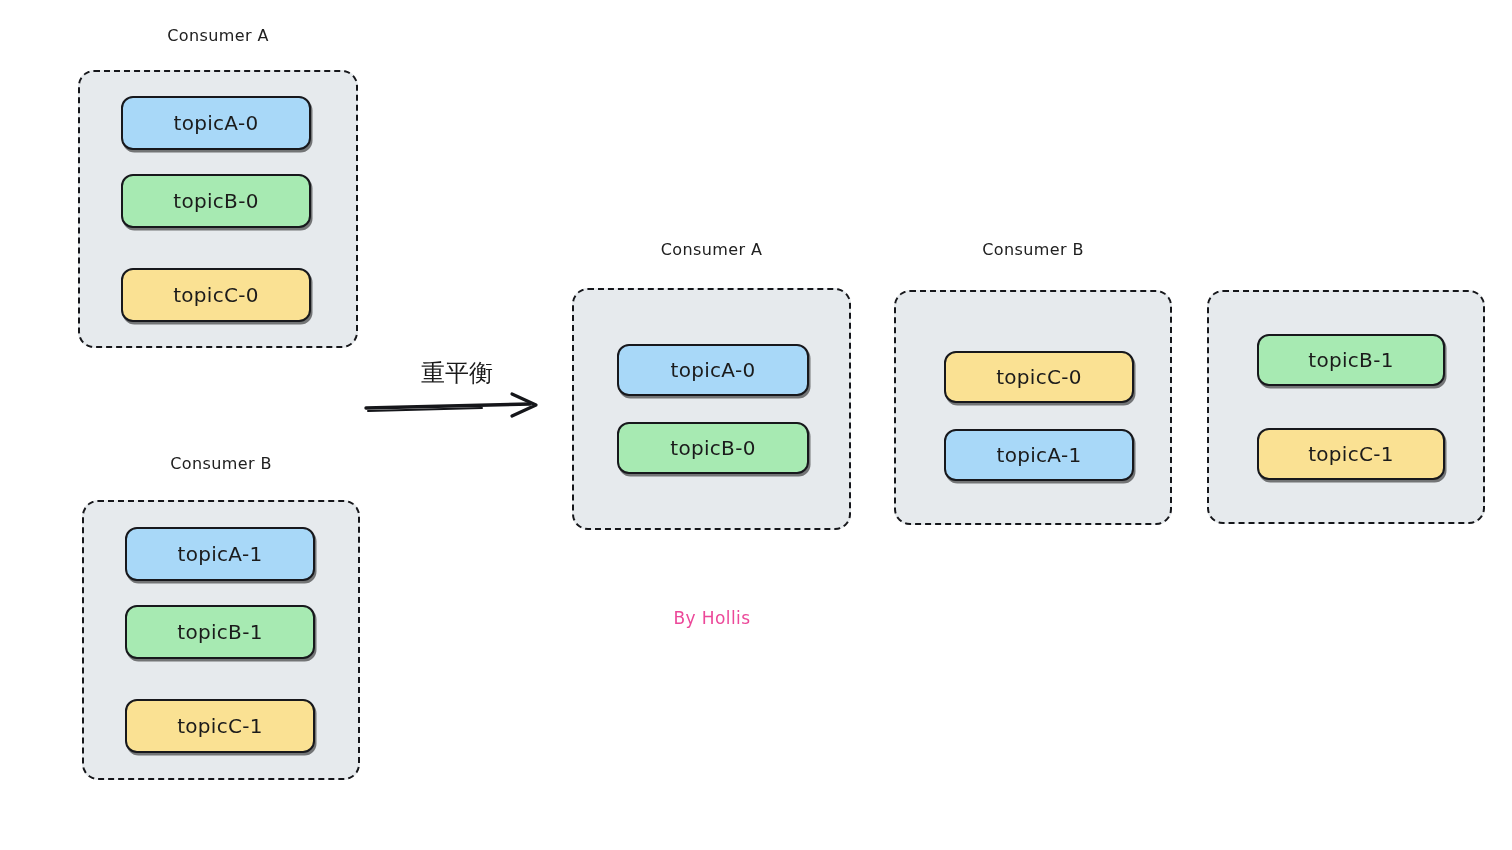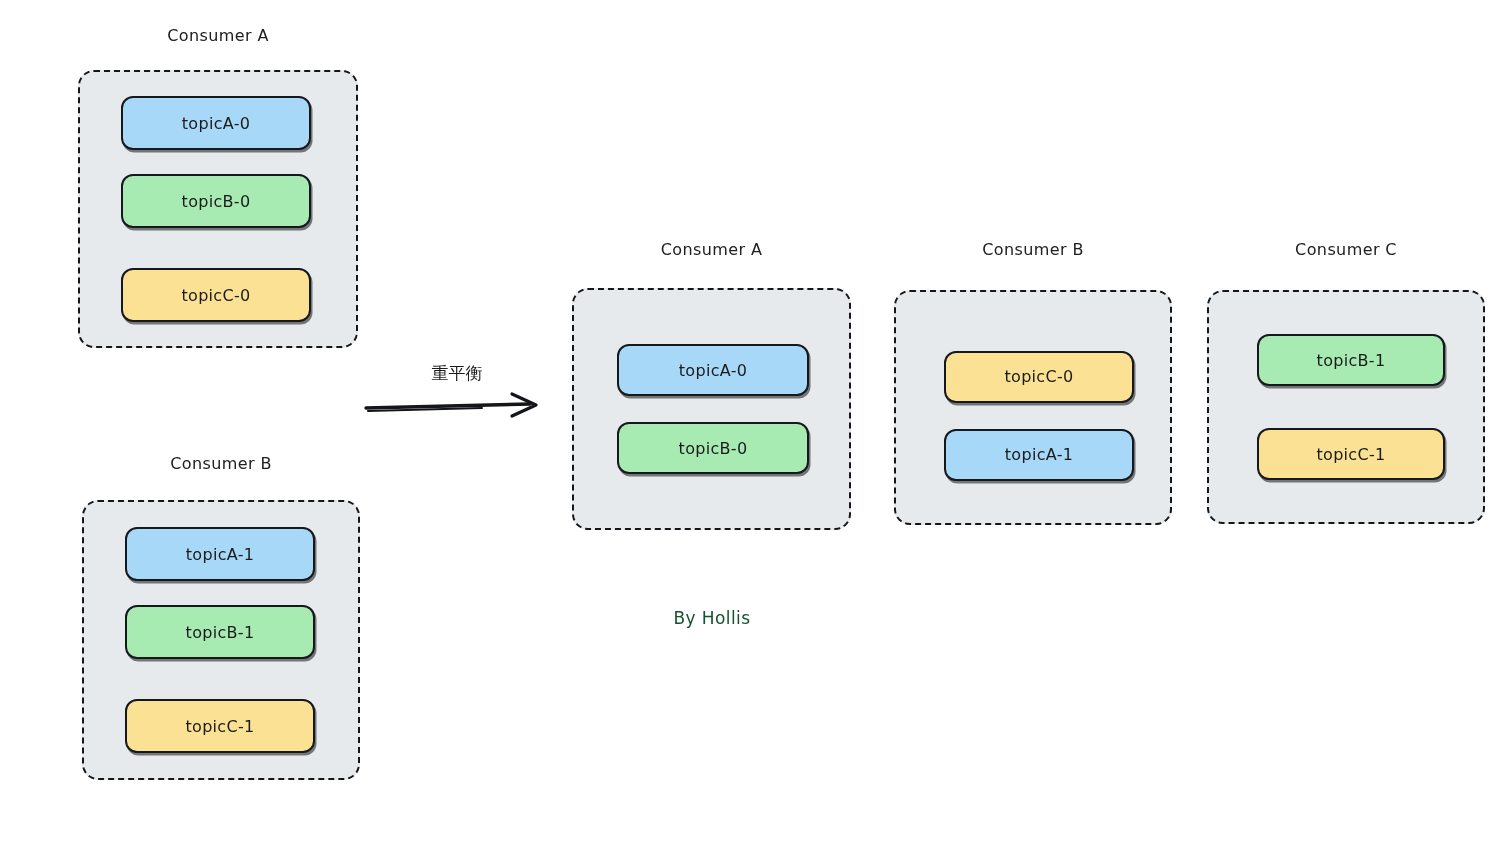--- a/index.html
+++ b/index.html
@@ -56,21 +56,21 @@
   }
 
   
   .partition {
     box-sizing: border-box;
     border: 2.5px solid #17181c;
     border-radius: 12px;
     display: flex;
     align-items: center;
     justify-content: center;
-    font-size: 16px;
+    font-size: 20px;
     letter-spacing: 0.3px;
     color: #1b1b1b;
     box-shadow: 1.5px 2.5px 0 rgba(20,20,20,0.55);
     white-space: nowrap;
   }
   .partition.topicA { background: #a8d8f8; }
   .partition.topicB { background: #a7eab2; }
   .partition.topicC { background: #fae193; margin-top: 16px; }
 
   
@@ -80,36 +80,36 @@
     top: 352px;
     width: 190px;
     height: 80px;
   }
   #rebalance-label {
     position: absolute;
     left: 362px;
     top: 358px;
     width: 190px;
     text-align: center;
-    font-size: 17px;
+    font-size: 24px;
     line-height: 30px;
     color: #1a1a1a;
     white-space: nowrap;
   }
 
   
   #credit {
     position: absolute;
     left: 572px;
     top: 608px;
     width: 280px;
     text-align: center;
     font-size: 17px;
     letter-spacing: 0.4px;
-    color: #14532d;
+    color: #ec4899;
     white-space: nowrap;
   }
 </style>
 </head>
 <body>
 
 <div id="diagram-canvas">
 
   <div class="consumer-group" style="left:78px; top:20px; width:280px; height:330px;">
     <div class="group-title" style="top:4px;">Consumer A</div>
@@ -150,21 +150,20 @@
   <div class="consumer-group" style="left:894px; top:238px; width:278px; height:292px;">
     <div class="group-title" style="top:0px;">Consumer B</div>
     <div class="group-box" style="left:0px; top:52px; width:278px; height:235px;"></div>
     <div class="partitions" style="left:50px; top:53px; width:190px; height:233px; gap:26px;">
       <div class="partition topicC" style="height:52px;">topicC-0</div>
       <div class="partition topicA" style="height:52px;">topicA-1</div>
     </div>
   </div>
 
   <div class="consumer-group" style="left:1207px; top:238px; width:278px; height:292px;">
-    <div class="group-title" style="top:0px;">Consumer C</div>
     <div class="group-box" style="left:0px; top:52px; width:278px; height:234px;"></div>
     <div class="partitions" style="left:50px; top:53px; width:188px; height:232px; gap:26px;">
       <div class="partition topicB" style="height:52px;">topicB-1</div>
       <div class="partition topicC" style="height:52px;">topicC-1</div>
     </div>
   </div>
 
   <div id="credit">By Hollis</div>
 
 </div>

